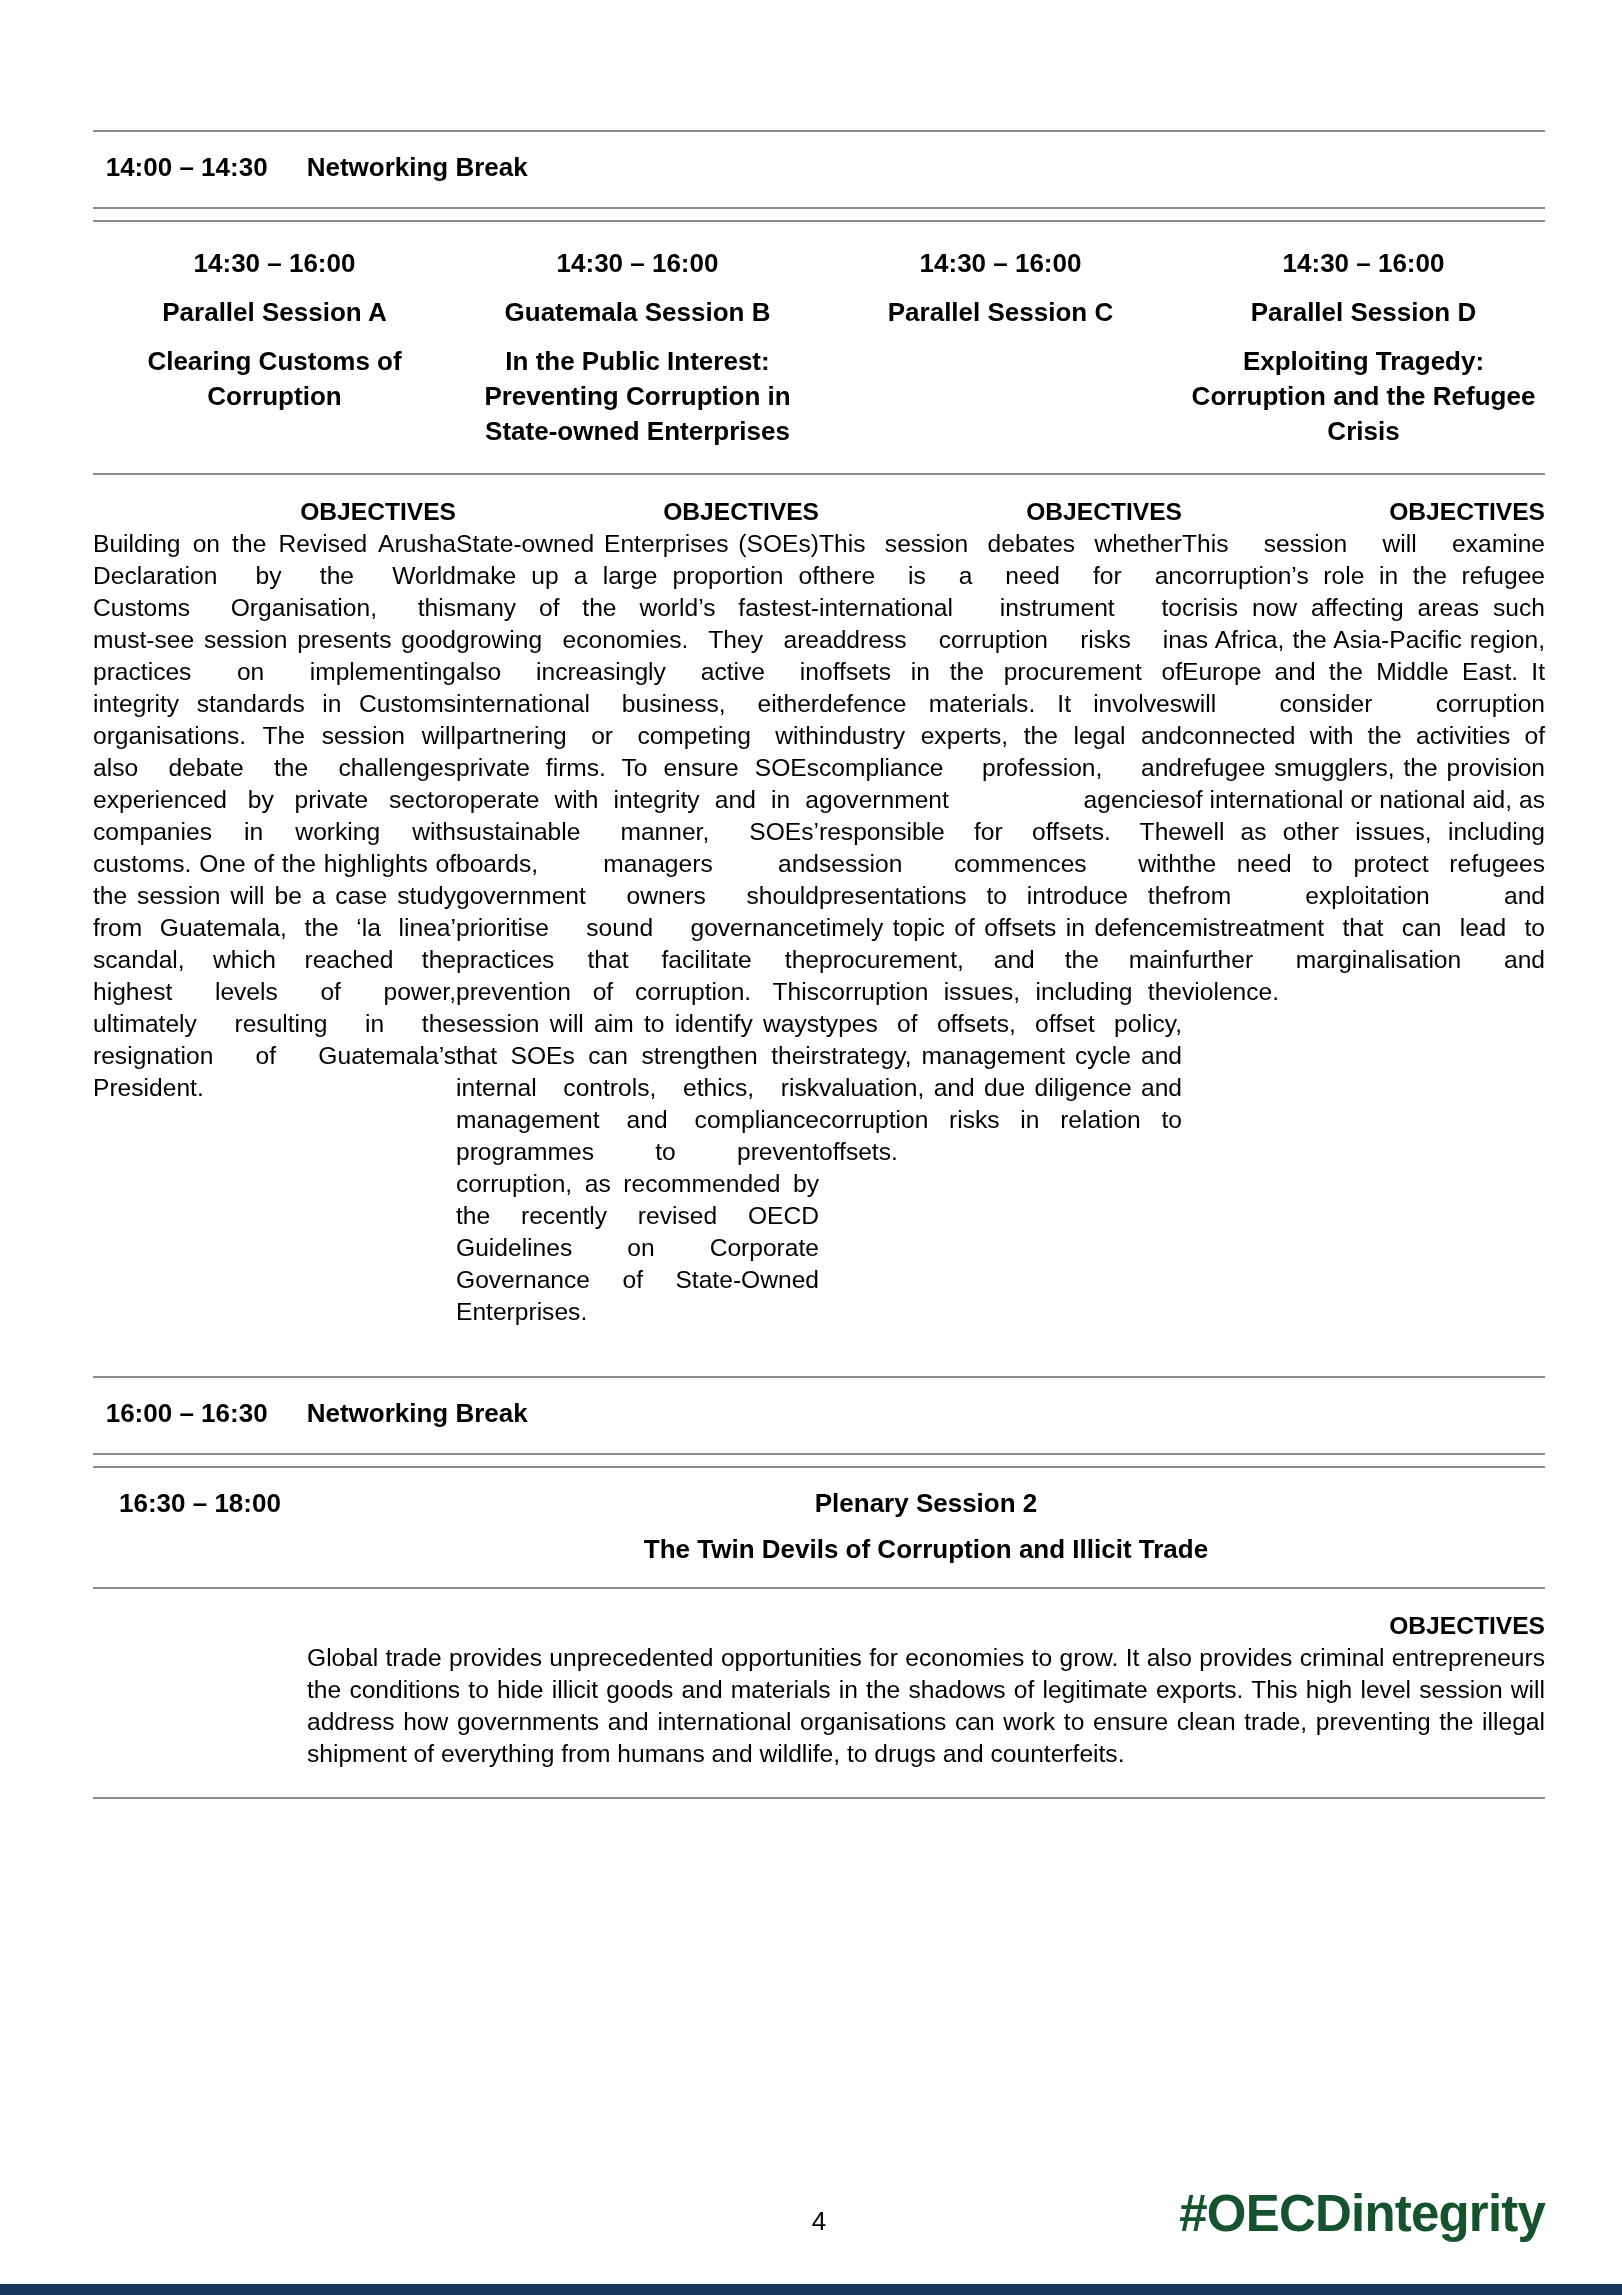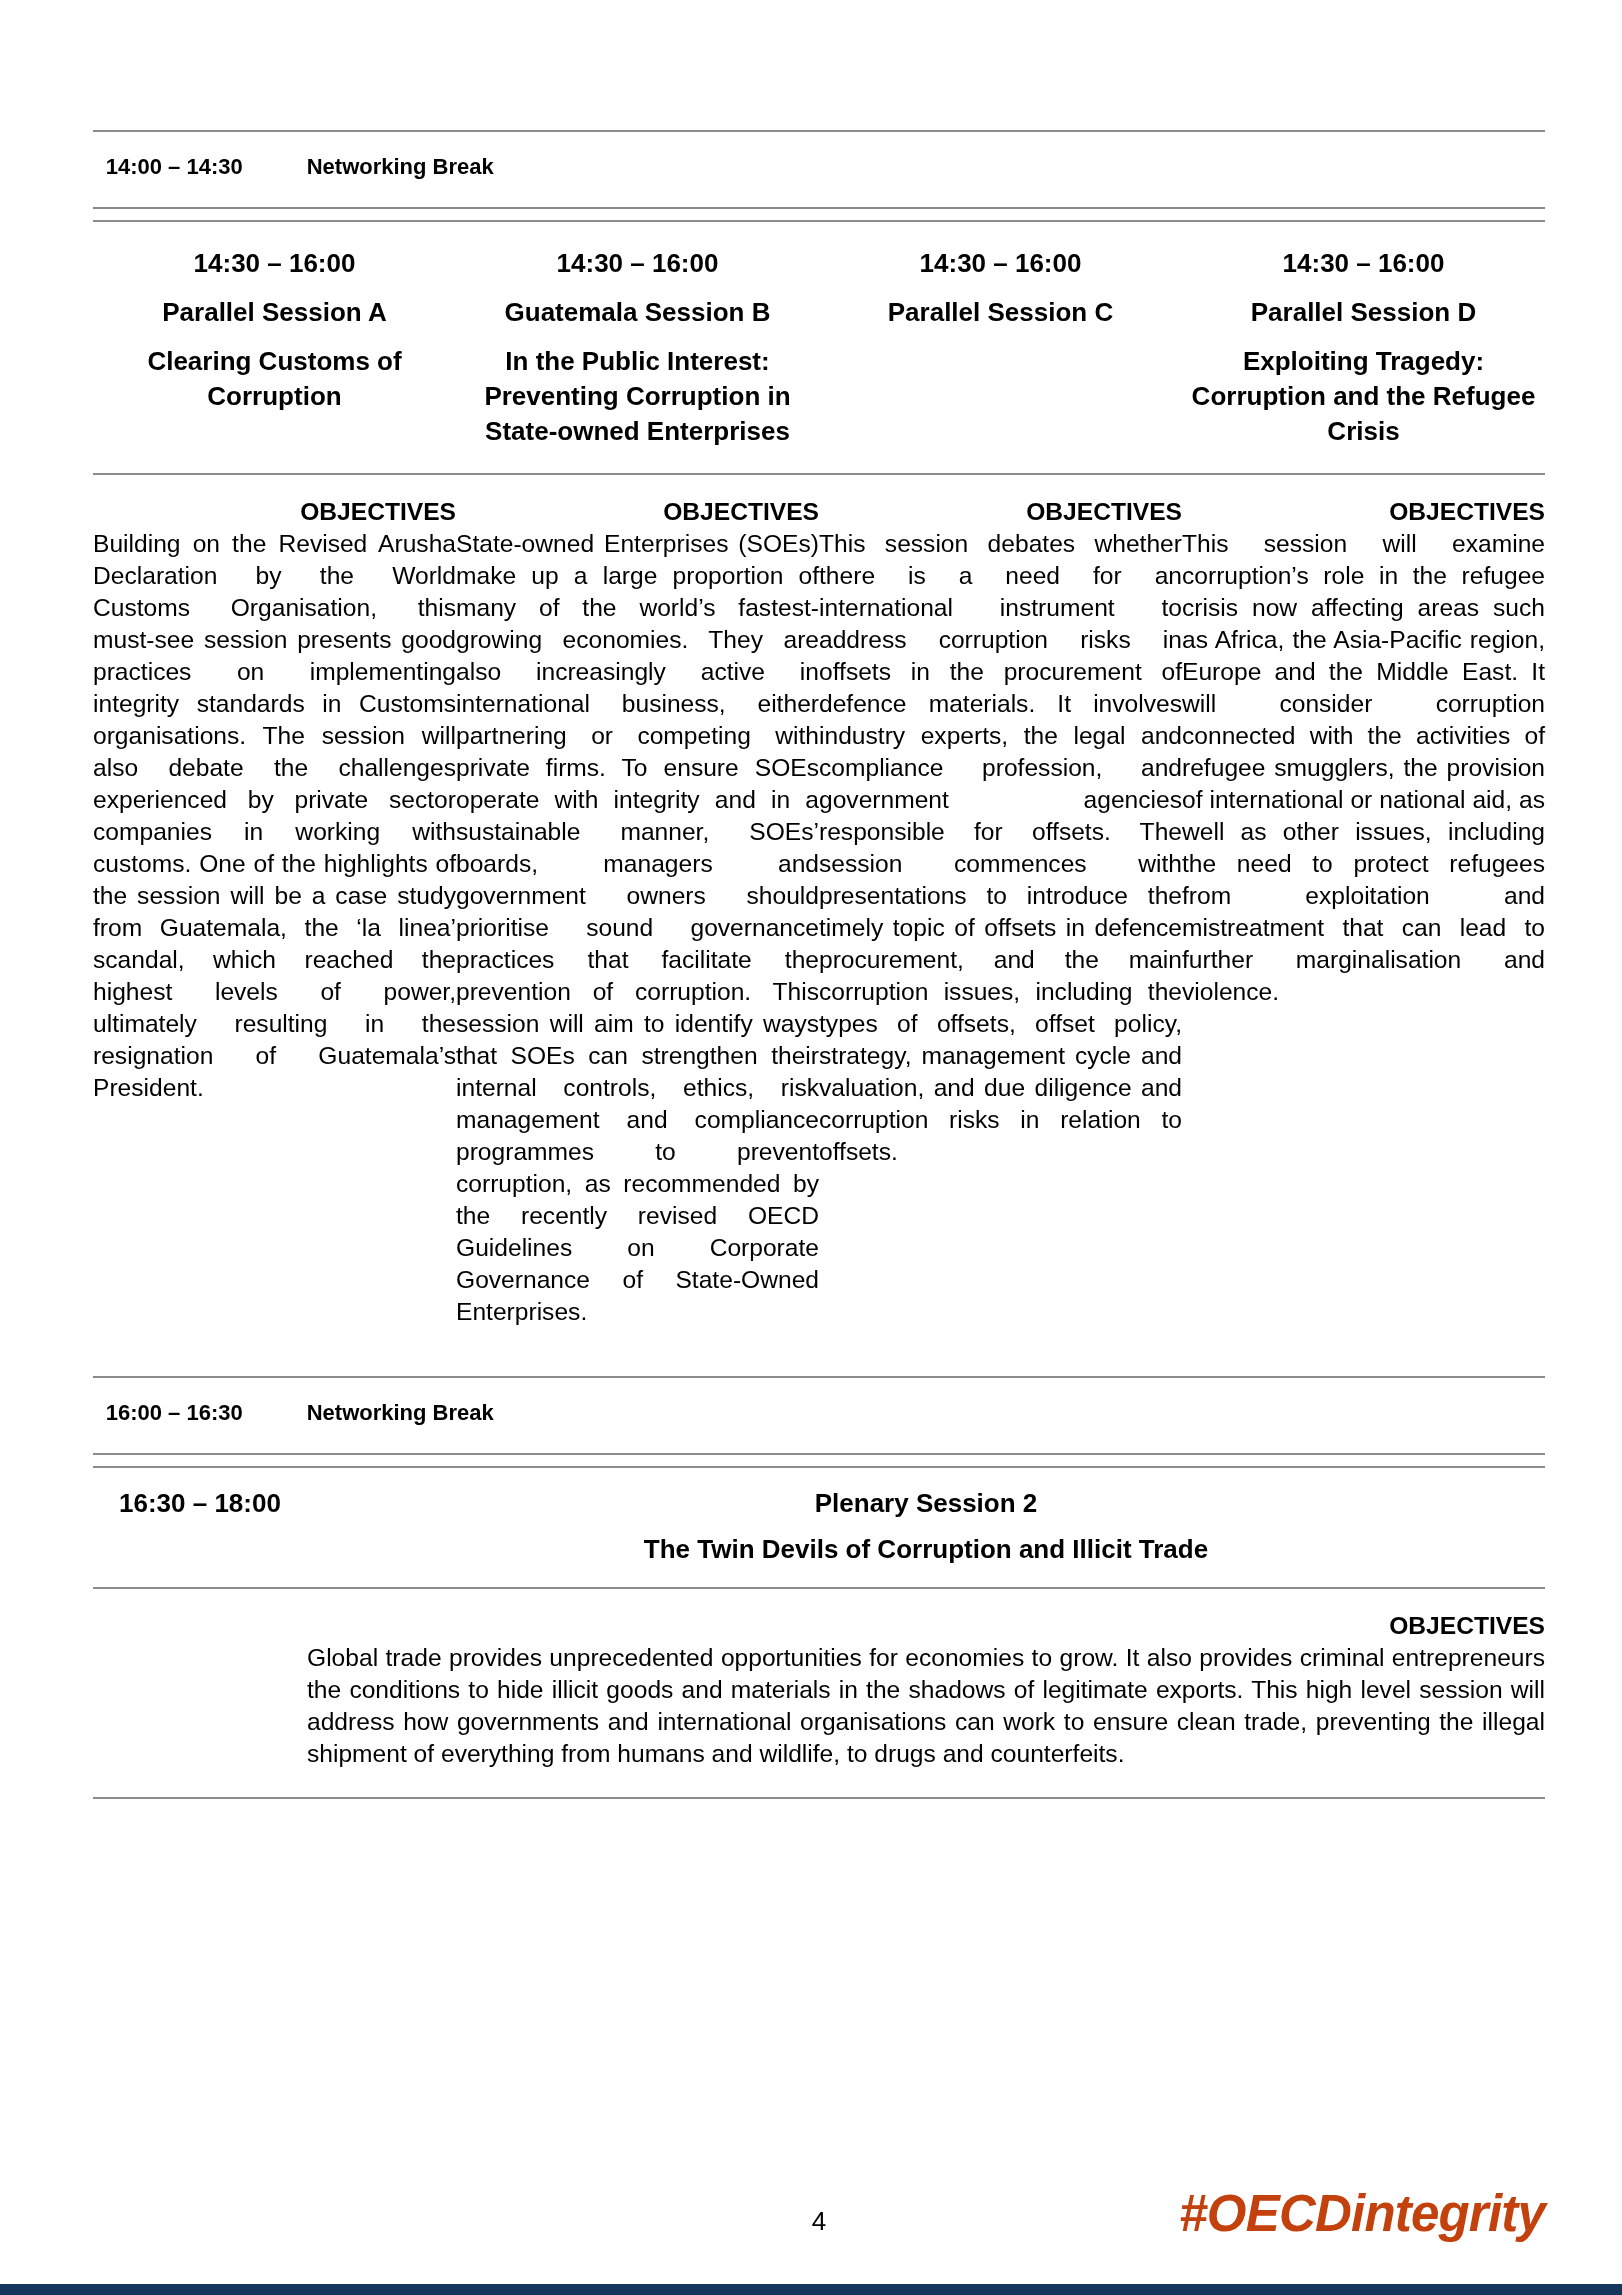--- a/index.html
+++ b/index.html
@@ -17,21 +17,21 @@
   }
 
   
   .break-section {
     border-top:2.4px solid #8c8c8c;
     border-bottom:2.4px solid #8c8c8c;
     padding:19px 0 24px 12.7px;
     display:flex;
     align-items:baseline;
     font-weight:bold;
-    font-size:22px;
+    font-size:26px;
     line-height:32px;
   }
   .break-time { width:201px; flex:0 0 201px; }
 
   
   .parallel-section {
     margin-top:11px;
     border-top:2.4px solid #8c8c8c;
     padding-top:24px;
   }
@@ -104,22 +104,21 @@
     left:0; right:0;
     top:22px;
     text-align:center;
     font-size:26px;
   }
   .hashtag {
     position:absolute;
     right:0; top:0;
     font-size:51px;
     font-weight:bold;
-    font-style:italic;
-    color:#c2410c;
+    color:#14532d;
     letter-spacing:-0.8px;
   }
   .bottom-bar {
     position:absolute;
     left:0; right:0; bottom:0;
     height:11px;
     background:#17365d;
   }
 </style>
 </head>

